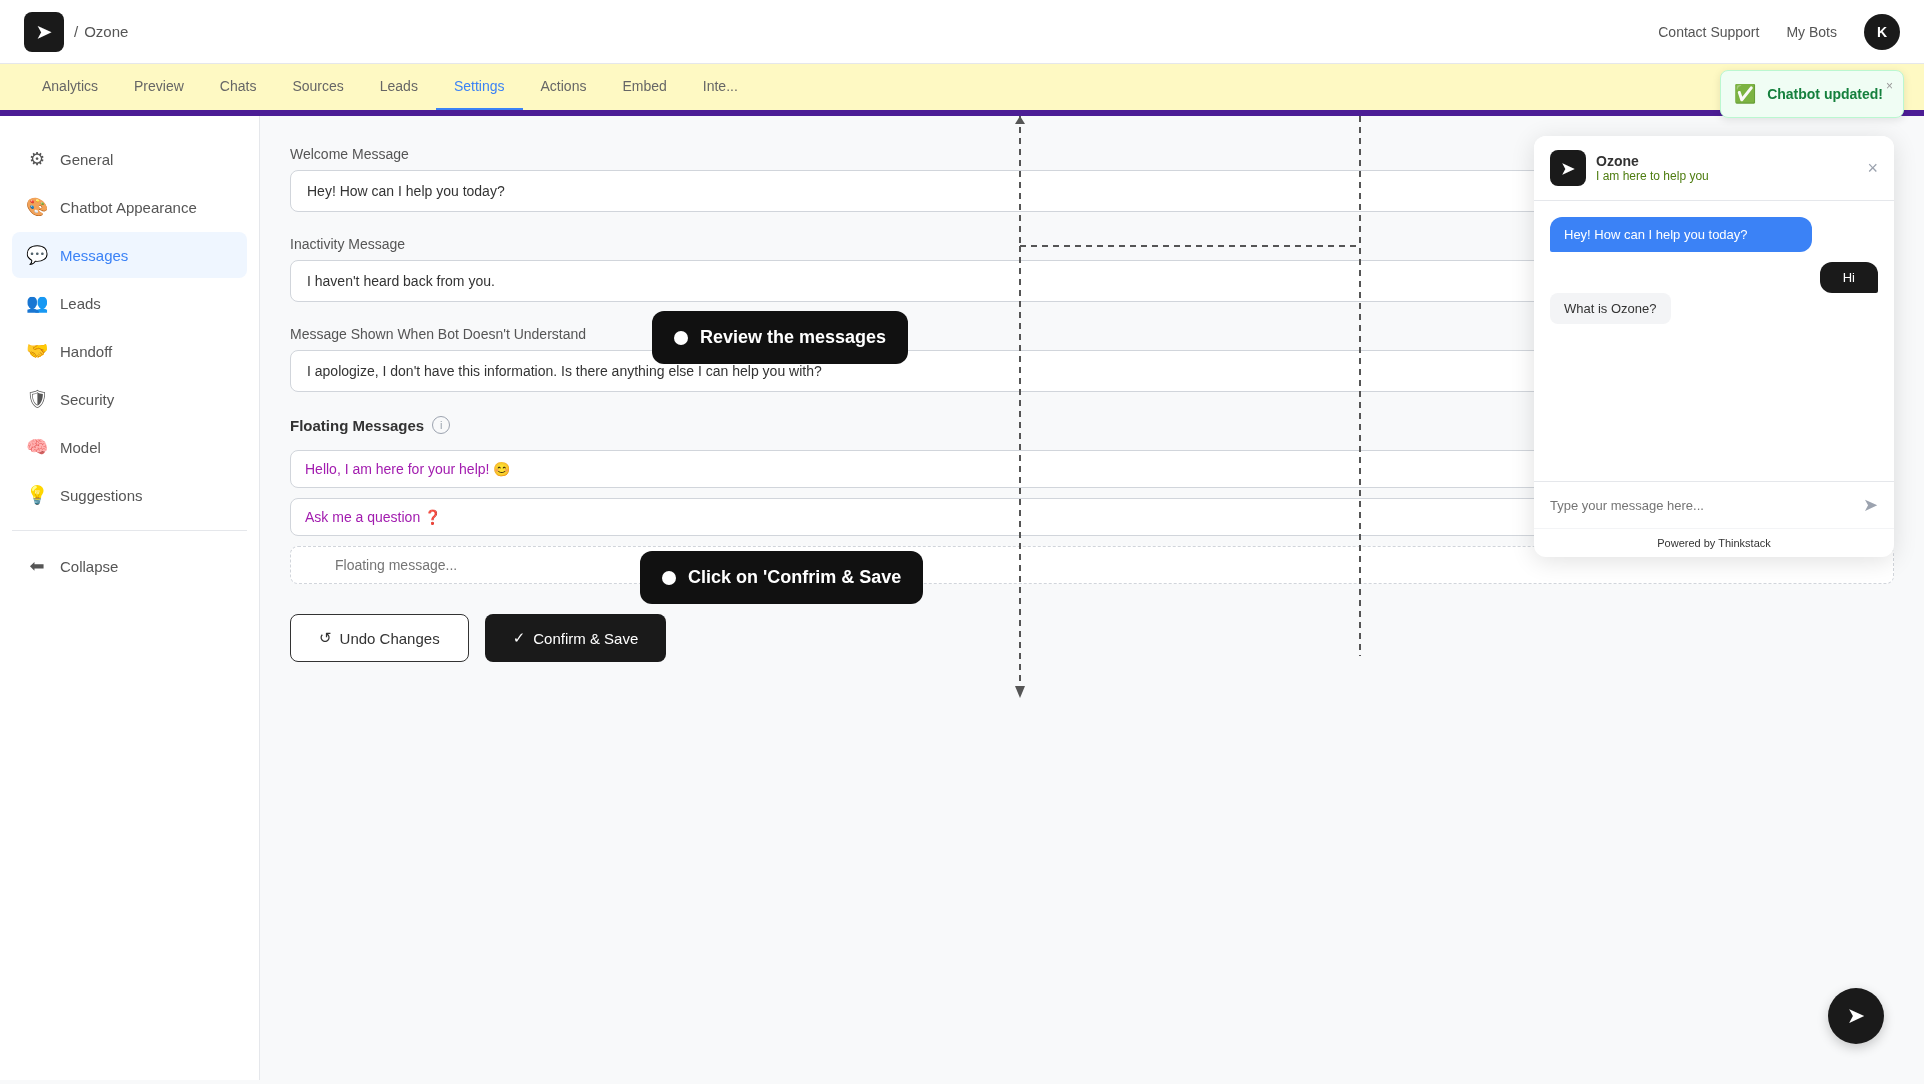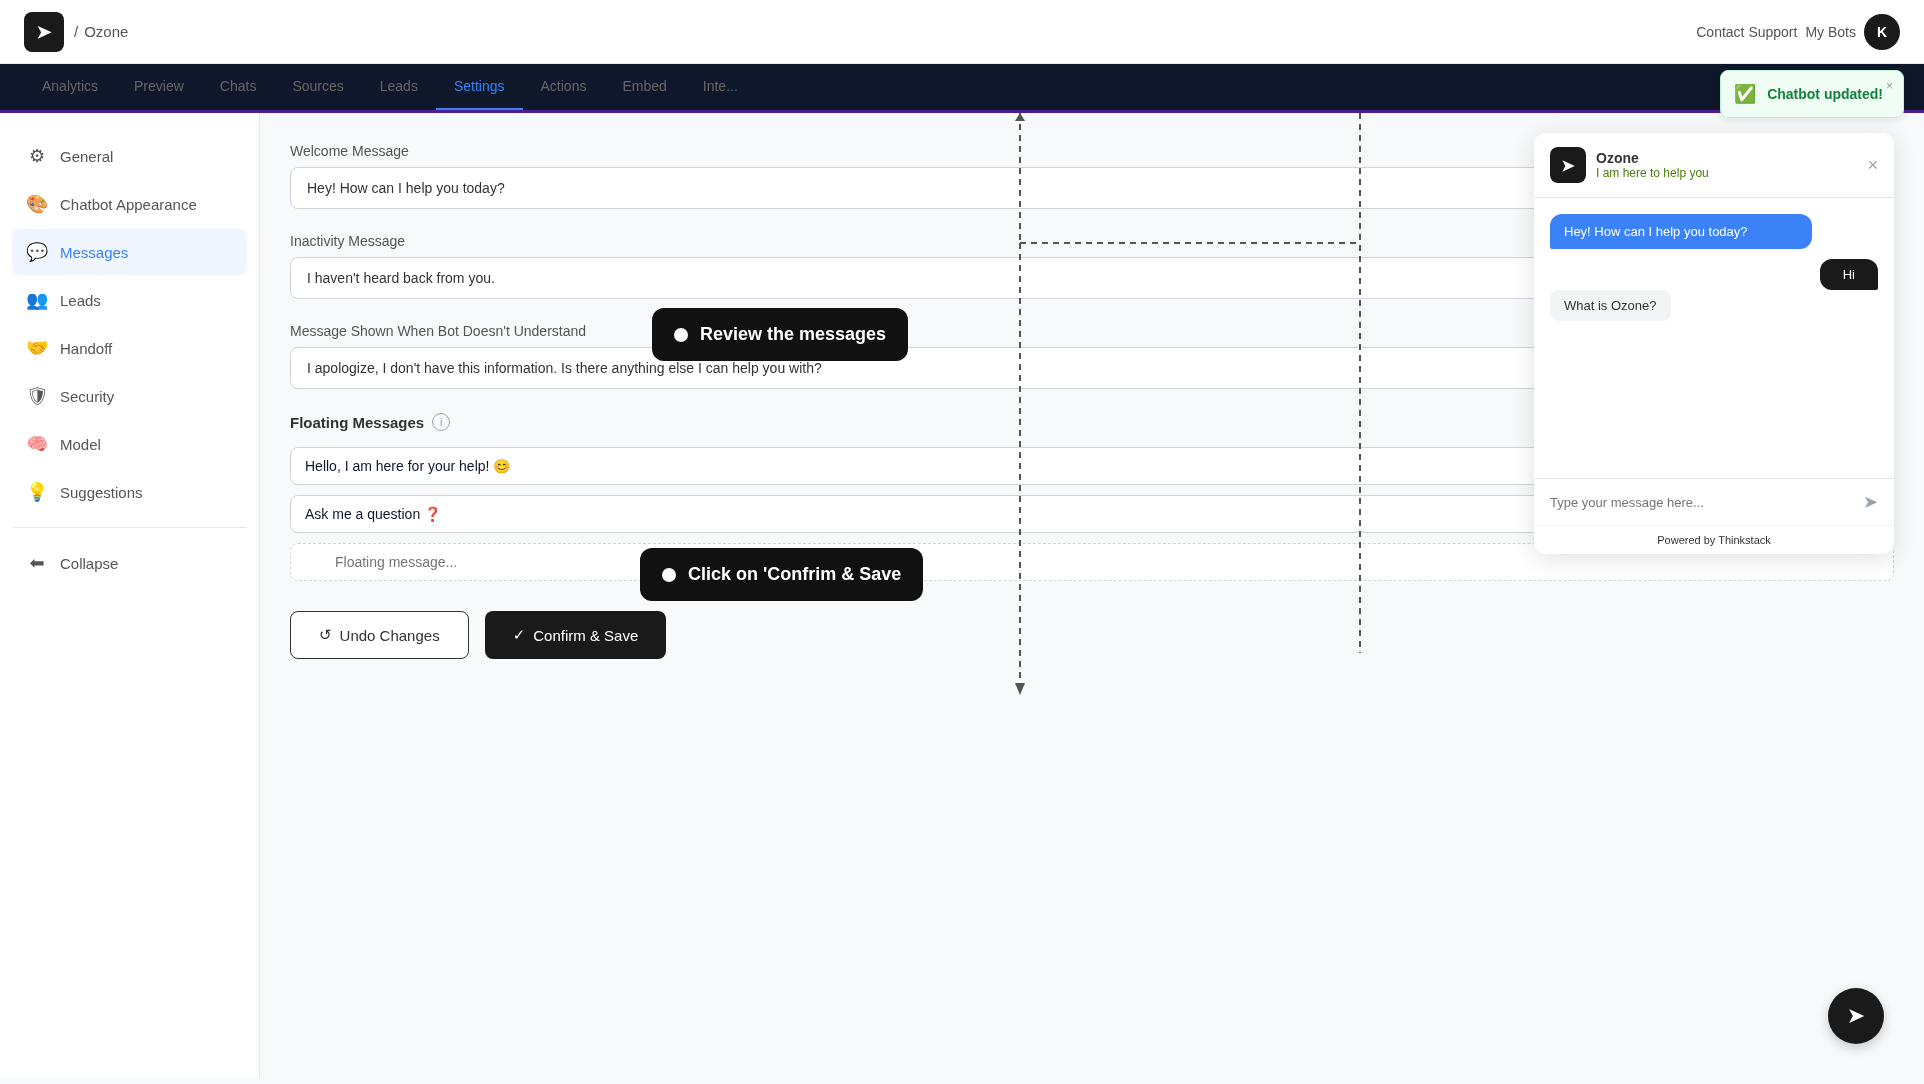--- a/index.html
+++ b/index.html
@@ -10,37 +10,37 @@
       display: flex; align-items: center; justify-content: space-between;
       background: #fff; border-bottom: 1px solid #e5e7eb;
       padding: 0 24px; height: 64px; position: relative;
     }
     .logo-area { display: flex; align-items: center; gap: 10px; }
     .logo-box {
       width: 40px; height: 40px; background: #1a1a1a; border-radius: 8px;
       display: flex; align-items: center; justify-content: center; color: #fff; font-weight: bold; font-size: 18px;
     }
     .breadcrumb { display: flex; align-items: center; gap: 6px; font-size: 15px; color: #555; }
-    .header-right { display: flex; align-items: center; gap: 8px; font-size: 14px; color: #555; }
+    .header-right { display: flex; align-items: center; gap: 27px; font-size: 14px; color: #555; }
     .avatar { width: 36px; height: 36px; background: #1a1a1a; border-radius: 50%; display: flex; align-items: center; justify-content: center; color: #fff; font-weight: bold; font-size: 14px; }
 
     
     .toast {
       position: absolute; top: 70px; right: 20px;
       background: #f0fdf4; border: 1px solid #bbf7d0; border-radius: 8px;
       padding: 12px 20px 12px 14px; display: flex; align-items: center; gap: 10px;
       z-index: 100; box-shadow: 0 2px 8px rgba(0,0,0,0.1);
     }
     .toast-close { position: absolute; top: 8px; right: 10px; cursor: pointer; color: #999; font-size: 12px; }
     .toast-icon { color: #22c55e; font-size: 18px; }
     .toast-text { color: #15803d; font-weight: 600; font-size: 14px; }
 
     
     .nav-tabs {
-      background: #0f172a; border-bottom: 3px solid #4c1d95;
+      background: #fef9c3; border-bottom: 6px solid #4c1d95;
       display: flex; gap: 0; padding: 0 24px;
     }
     .nav-tab {
       padding: 14px 18px; font-size: 14px; color: #666; cursor: pointer;
       border-bottom: 2px solid transparent; white-space: nowrap;
     }
     .nav-tab.active { color: #3b82f6; border-bottom-color: #3b82f6; font-weight: 500; }
 
     
     .main-layout { display: flex; min-height: calc(100vh - 120px); }
@@ -73,21 +73,21 @@
     }
 
     
     .section-title-row { display: flex; align-items: center; gap: 8px; margin-bottom: 16px; }
     .section-title { font-size: 15px; font-weight: 600; color: #333; }
     .info-icon { width: 18px; height: 18px; border: 1.5px solid #9ca3af; border-radius: 50%; display: flex; align-items: center; justify-content: center; font-size: 11px; color: #9ca3af; }
 
     .floating-input-row { display: flex; align-items: center; gap: 8px; margin-bottom: 10px; }
     .floating-input {
       flex: 1; padding: 10px 14px; border: 1px solid #d1d5db; border-radius: 8px;
-      font-size: 14px; color: #0f172a; outline: none;
+      font-size: 14px; color: #a21caf; outline: none;
     }
     .delete-btn {
       width: 34px; height: 34px; border: 1px solid #e5e7eb; border-radius: 6px;
       background: #fff; cursor: pointer; display: flex; align-items: center; justify-content: center; color: #9ca3af;
     }
 
     
     .actions-bar { display: flex; gap: 16px; margin-top: 30px; }
     .btn-undo {
       padding: 14px 28px; border: 1.5px solid #333; border-radius: 8px;

